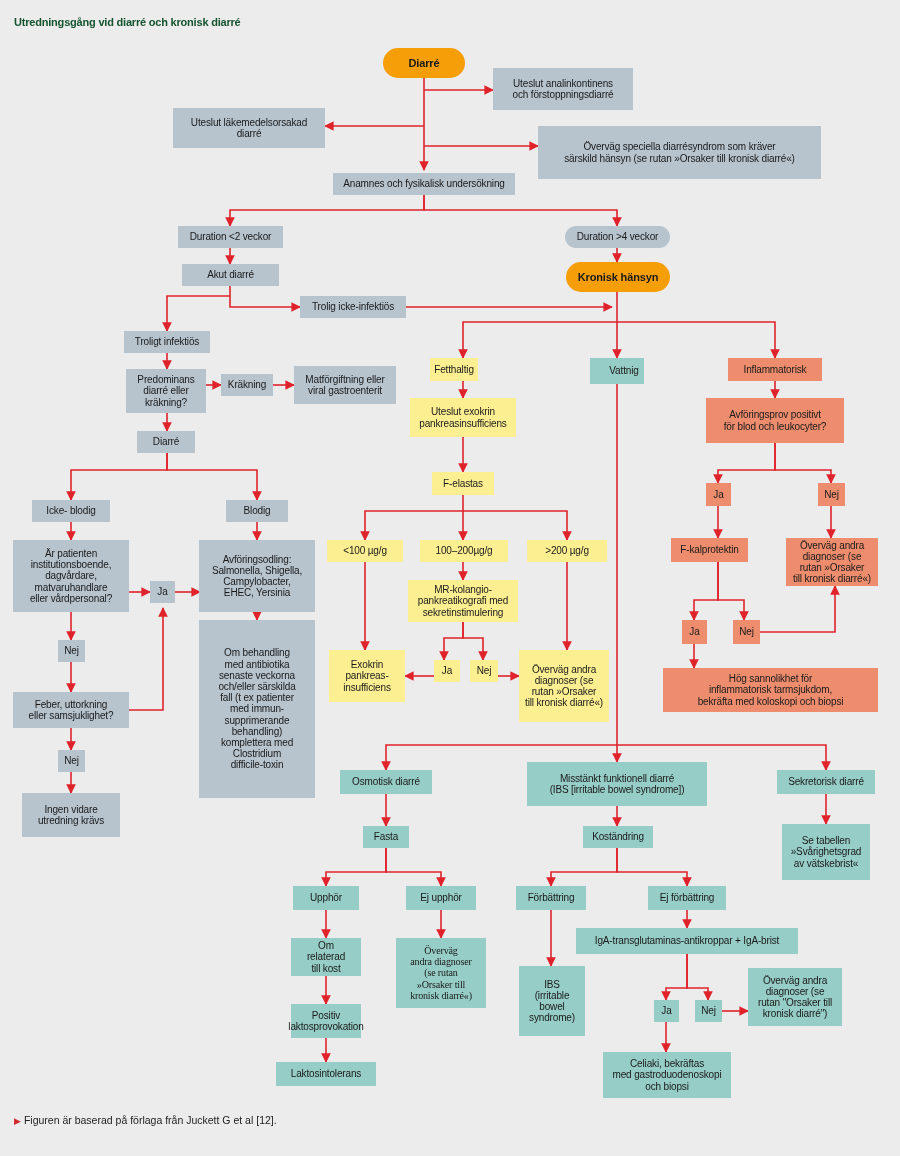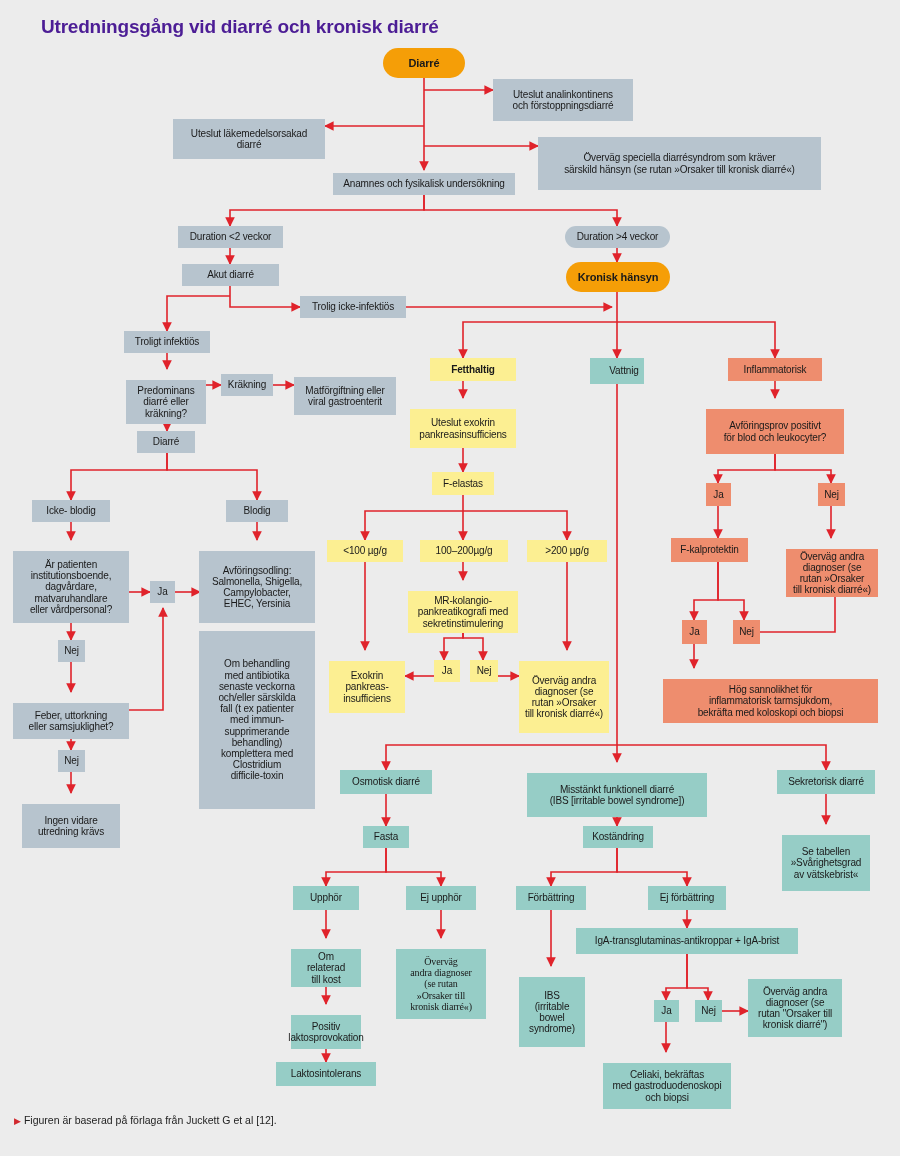--- a/index.html
+++ b/index.html
@@ -5,23 +5,22 @@
   html,body{margin:0;padding:0;}
   body{
     width:900px;height:1156px;
     background:#ECECEC;
     font-family:"Liberation Sans", sans-serif;
     position:relative;
     overflow:hidden;
   }
   #page-title{
     position:absolute;left:14px;top:16px;
-    font-size:19px;font-weight:bold;color:#4c1d95;
+    font-size:11px;font-weight:bold;color:#14532d;
     letter-spacing:-0.2px;
-    margin-left:27px;
   }
   #canvas{position:absolute;left:0;top:0;width:900px;height:1156px;}
   #wires{position:absolute;left:0;top:0;width:900px;height:1156px;pointer-events:none;}
   .node{
     position:absolute;
     box-sizing:border-box;
     display:flex;align-items:center;justify-content:center;
     text-align:center;
     color:#1a1a1a;
     line-height:1.12;
@@ -32,21 +31,21 @@
   .gray{background:#B7C4CE;}
   .yellow{background:#FCEF92;}
   .teal{background:#96CDC6;}
   .salmon{background:#EE8D6E;}
   .orange{background:#F59E07;border-radius:18px;font-weight:bold;font-size:11px;}
   #footer{
     position:absolute;left:14px;top:1114px;
     font-size:10.5px;color:#222;
   }
   #footer .tri{color:#D1282E;font-size:9px;margin-right:3px;}
-  .label{white-space:pre-line;margin-top:11px;}
+  .label{white-space:pre-line;}
 </style>
 </head>
 <body>
 
 <div id="page-title">Utredningsgång vid diarré och kronisk diarré</div>
 
 <div id="canvas">
 
   <svg id="wires" viewBox="0 0 900 1156">
     <defs>
@@ -202,21 +201,21 @@
 
   <div class="node gray" style="left:150px;top:581px;width:25px;height:22px;">Ja</div>
   <div class="node gray" style="left:58px;top:640px;width:27px;height:22px;">Nej</div>
 
   <div class="node gray label" style="left:13px;top:692px;width:116px;height:36px;">Feber, uttorkning
 eller samsjuklighet?</div>
   <div class="node gray" style="left:58px;top:750px;width:27px;height:22px;">Nej</div>
   <div class="node gray label" style="left:22px;top:793px;width:98px;height:44px;">Ingen vidare
 utredning krävs</div>
 
-  <div class="node yellow" style="left:430px;top:358px;width:86px;height:23px;font-weight:bold;">Fetthaltig</div>
+  <div class="node yellow" style="left:430px;top:358px;width:48px;height:23px;">Fetthaltig</div>
   <div class="node teal" style="left:590px;top:358px;width:54px;height:26px;padding-left:18px;">Vattnig</div>
   <div class="node salmon" style="left:728px;top:358px;width:94px;height:23px;">Inflammatorisk</div>
 
   <div class="node yellow label" style="left:410px;top:398px;width:106px;height:39px;">Uteslut exokrin
 pankreasinsufficiens</div>
   <div class="node yellow" style="left:432px;top:472px;width:62px;height:23px;">F-elastas</div>
 
   <div class="node yellow" style="left:327px;top:540px;width:76px;height:22px;">&lt;100 µg/g</div>
   <div class="node yellow" style="left:420px;top:540px;width:88px;height:22px;">100–200µg/g</div>
   <div class="node yellow" style="left:527px;top:540px;width:80px;height:22px;">&gt;200 µg/g</div>

